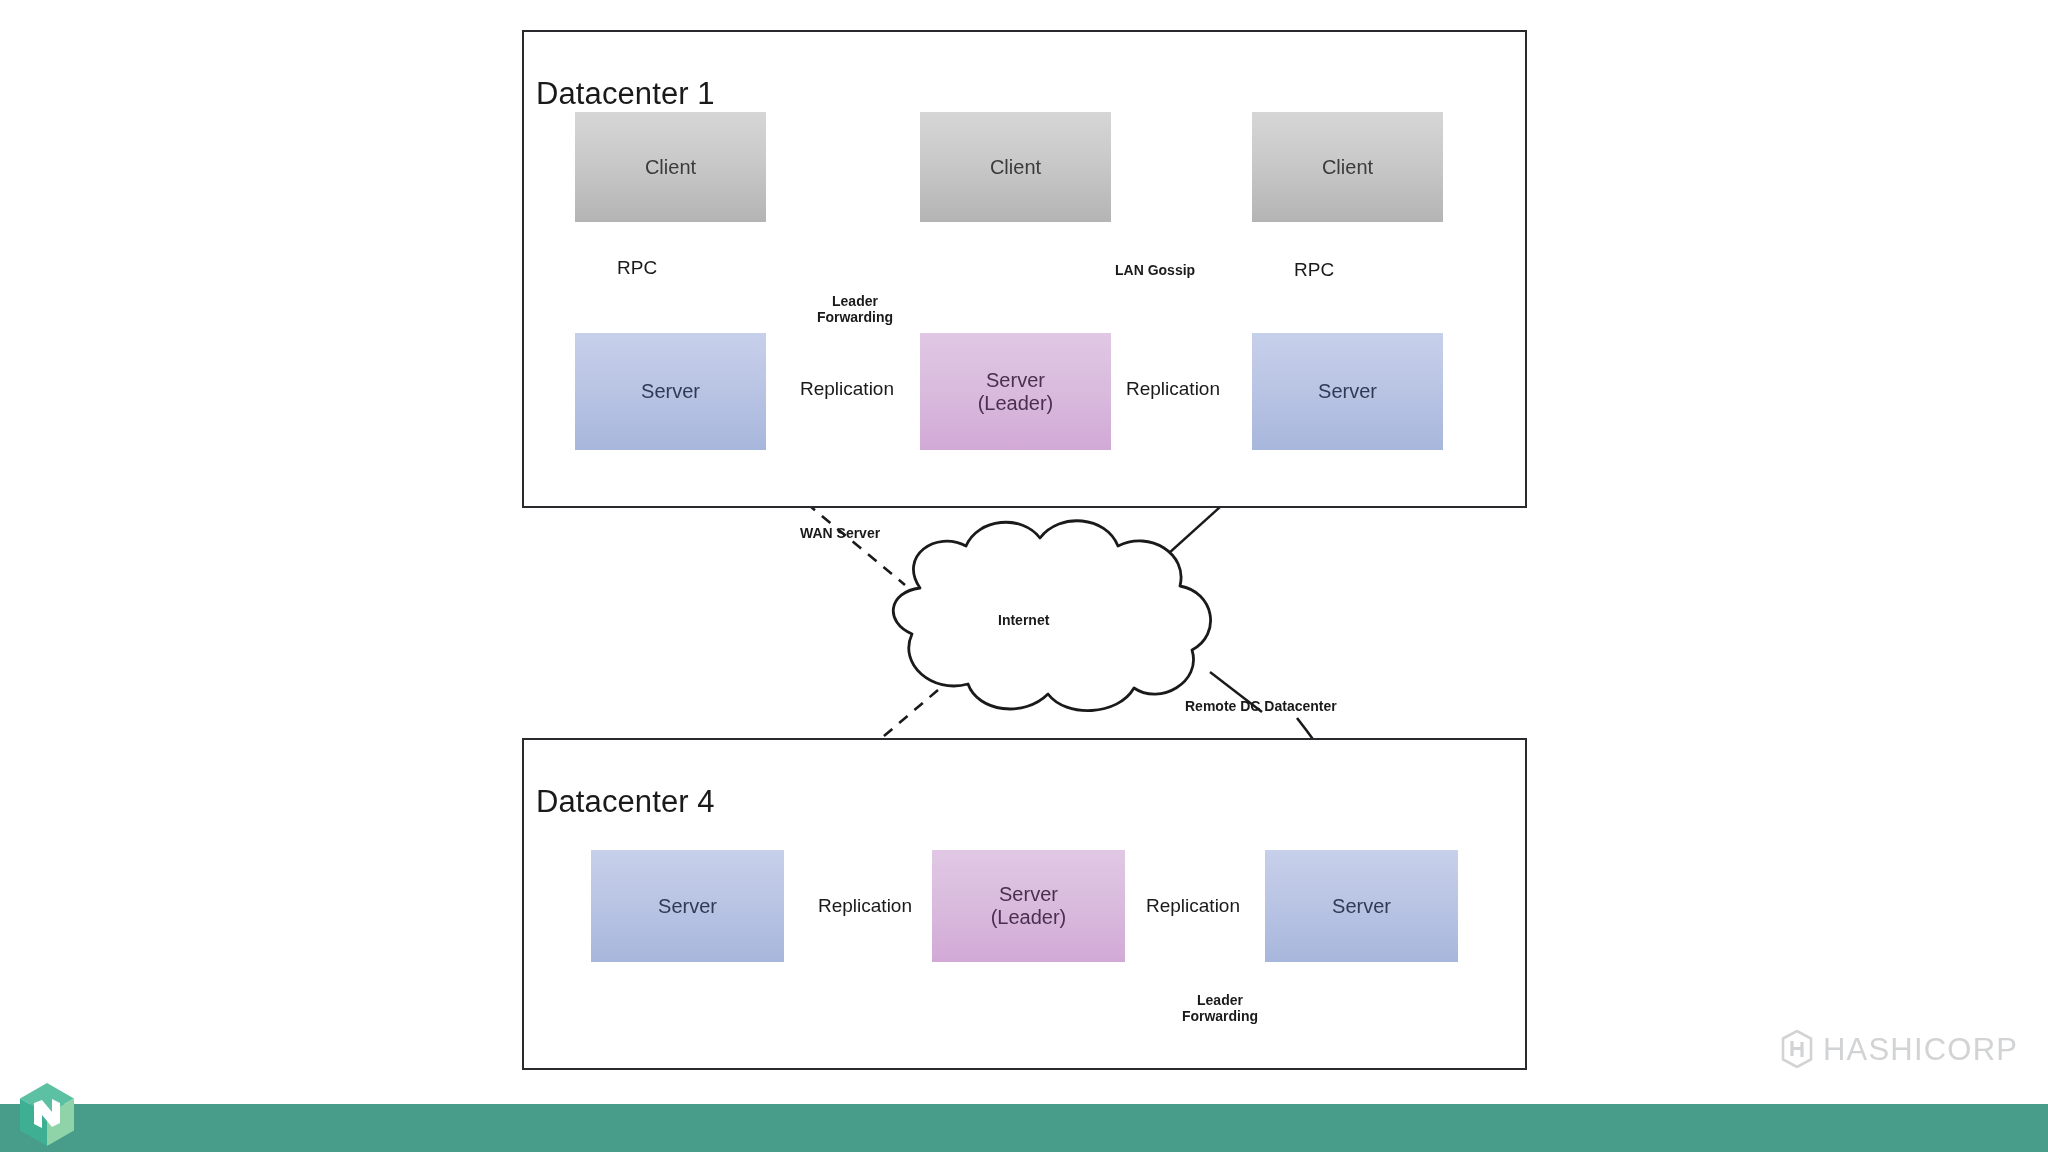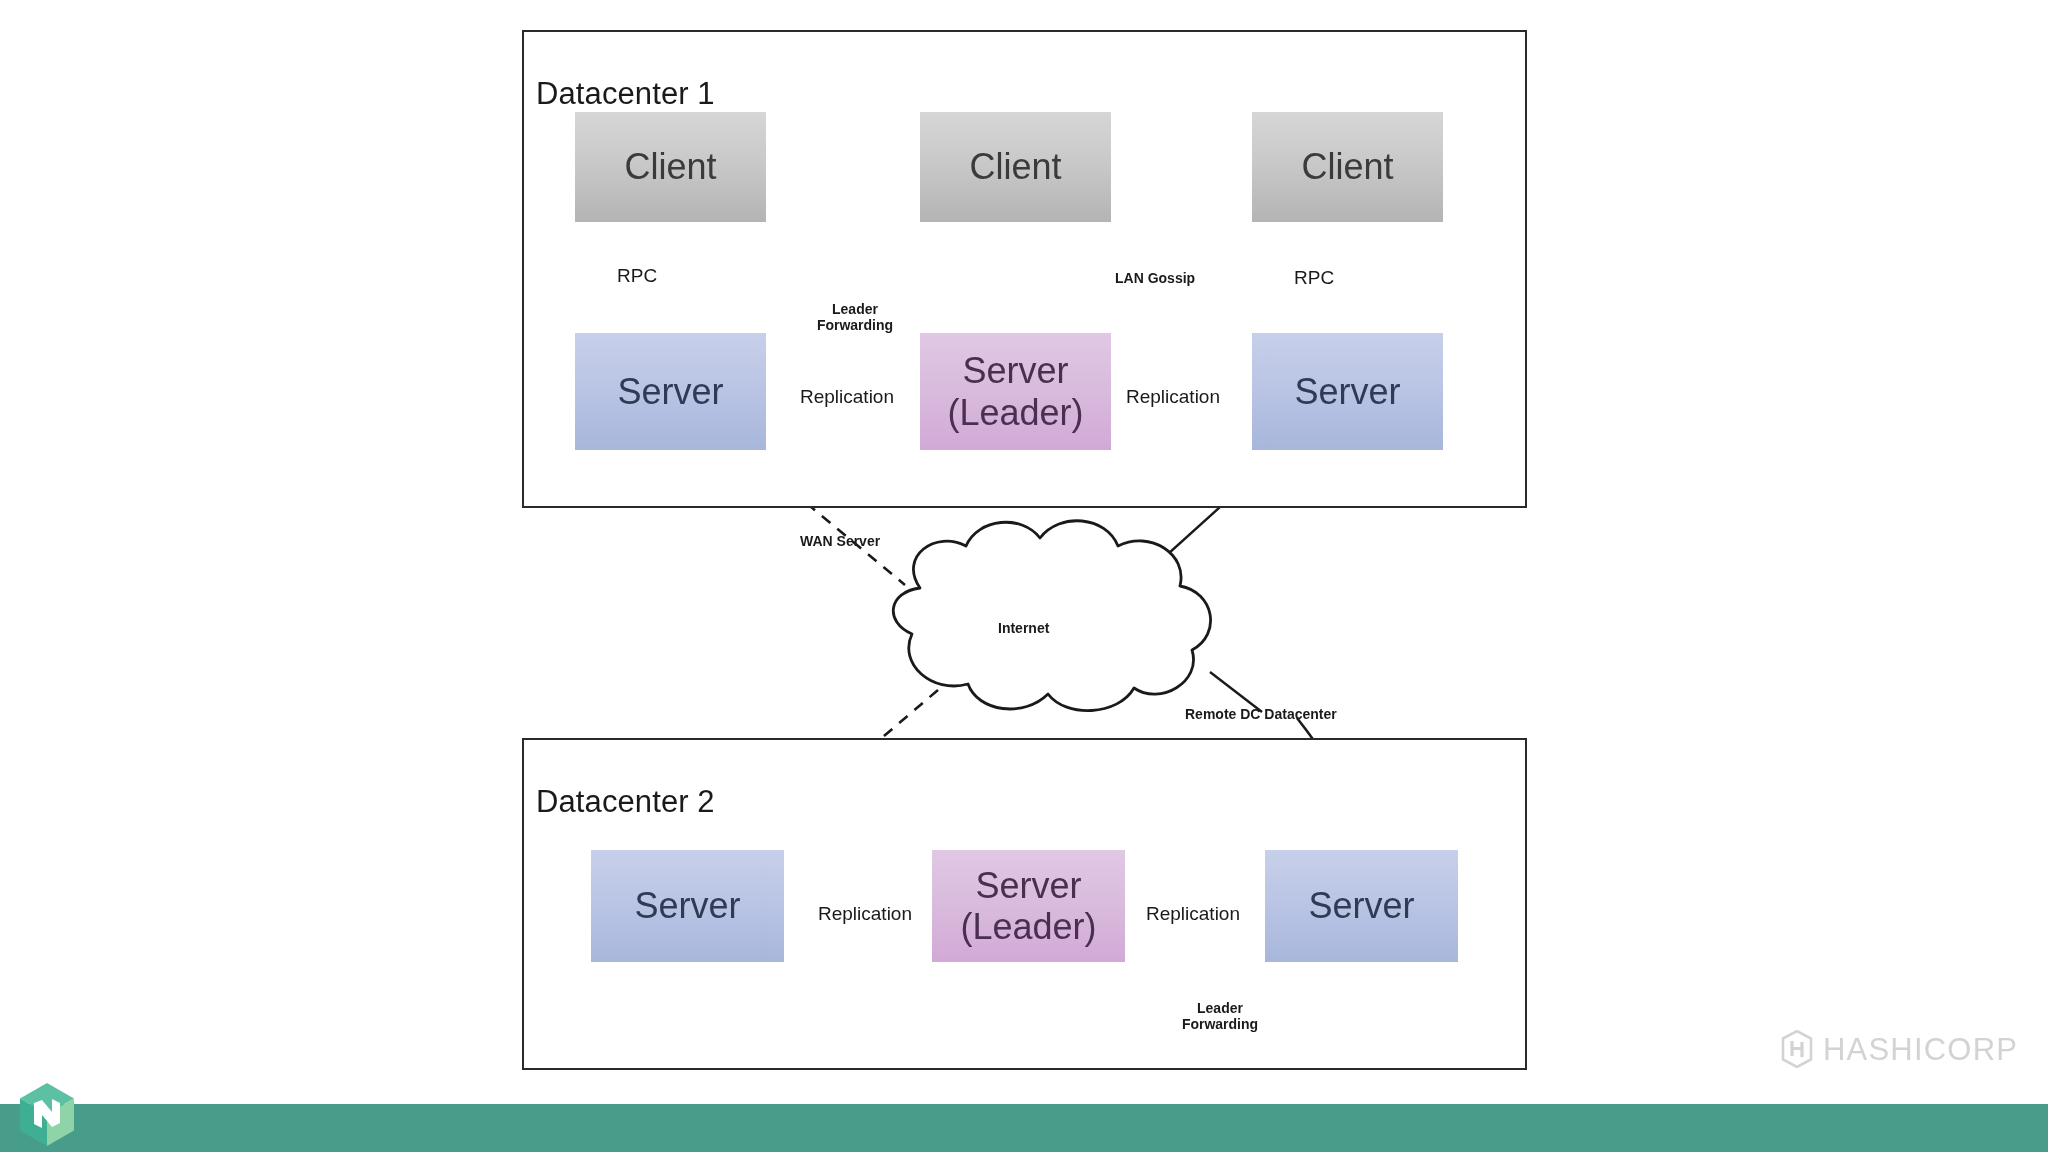--- a/index.html
+++ b/index.html
@@ -47,21 +47,21 @@
   
   .node {
     position: absolute;
     box-sizing: border-box;
     display: flex;
     align-items: center;
     justify-content: center;
     text-align: center;
     line-height: 1.14;
     font-family: "Liberation Sans", sans-serif;
-    font-size: 36px;
+    font-size: 20px;
     white-space: pre-line;
   }
   .node.client {
     background: linear-gradient(180deg, #d6d6d6 0%, #c9c9c9 45%, #b4b4b4 100%);
     color: #3b3b3b;
   }
   .node.server {
     background: linear-gradient(180deg, #c7d0ea 0%, #b9c4e4 50%, #a7b6dc 100%);
     color: #2f3a56;
   }
@@ -86,21 +86,20 @@
   #dc2-server-2 { left: 1265px; top: 850px; width: 193px; height: 112px; }
 
   
   .edge-label {
     position: absolute;
     font-family: "Liberation Sans", sans-serif;
     color: #1a1a1a;
     white-space: pre-line;
     text-align: center;
     line-height: 1.16;
-    margin-top: 8px;
   }
   .edge-label.plain { font-size: 19px; font-weight: 400; }
   .edge-label.bold  { font-size: 14px; font-weight: 700; }
 
   #lbl-rpc-left      { left: 617px;  top: 257px; }
   #lbl-rpc-right     { left: 1294px; top: 259px; }
   #lbl-leader-fwd-1  { left: 790px;  top: 293px; width: 130px; }
   #lbl-lan-gossip    { left: 1115px; top: 262px; }
   #lbl-repl-1        { left: 800px;  top: 378px; }
   #lbl-repl-2        { left: 1126px; top: 378px; }
@@ -246,21 +245,21 @@
 Forwarding</div>
   <div id="lbl-lan-gossip" class="edge-label bold">LAN Gossip</div>
   <div id="lbl-repl-1" class="edge-label plain">Replication</div>
   <div id="lbl-repl-2" class="edge-label plain">Replication</div>
 
   <div id="lbl-wan-gossip" class="edge-label bold">WAN Server</div>
   <div id="lbl-internet" class="edge-label bold">Internet</div>
   <div id="lbl-remote-dc-fwd" class="edge-label bold">Remote DC Datacenter</div>
 
   <div id="dc2-frame" class="dc-frame"></div>
-  <div id="dc2-title" class="dc-title">Datacenter 2</div>
+  <div id="dc2-title" class="dc-title">Datacenter 4</div>
 
   <div id="dc2-server-1" class="node server">Server</div>
   <div id="dc2-leader" class="node leader">Server
 (Leader)</div>
   <div id="dc2-server-2" class="node server">Server</div>
 
   <div id="lbl-repl-3" class="edge-label plain">Replication</div>
   <div id="lbl-repl-4" class="edge-label plain">Replication</div>
   <div id="lbl-leader-fwd-2" class="edge-label bold">Leader
 Forwarding</div>

